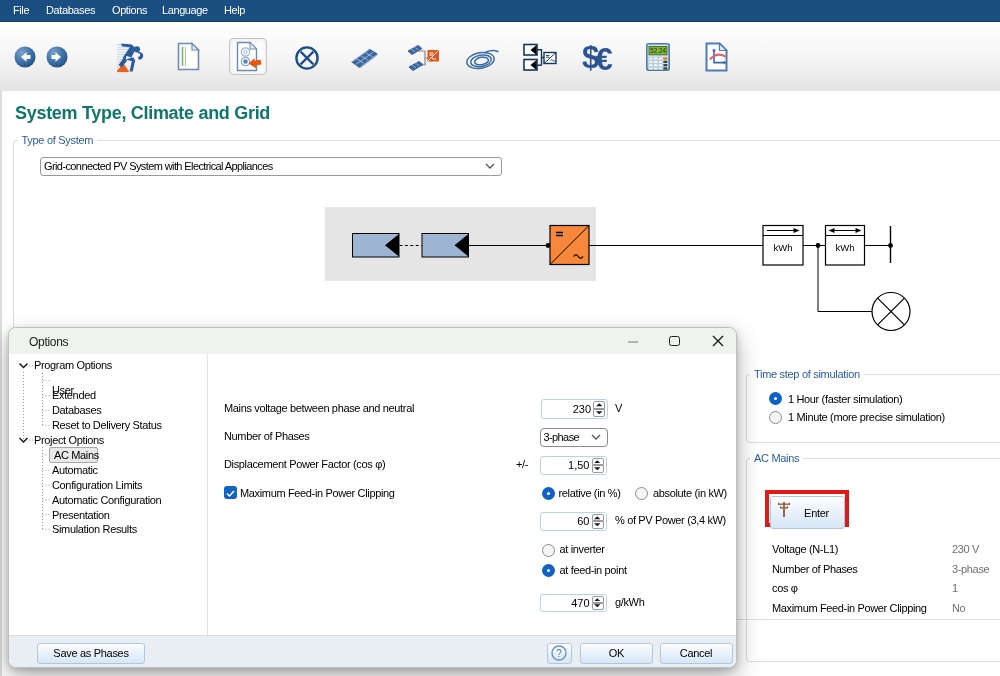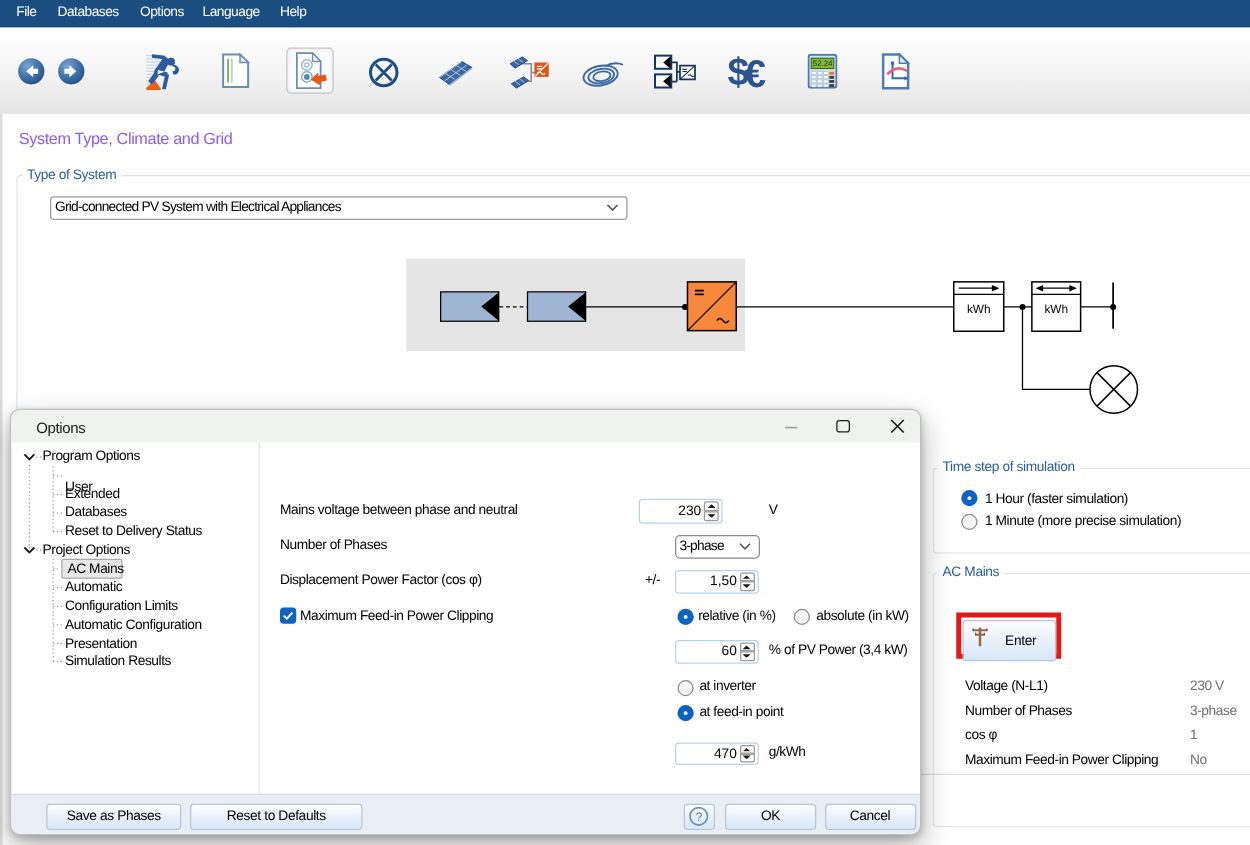--- a/index.html
+++ b/index.html
@@ -11,22 +11,22 @@
   
   #menubar { position:absolute; left:0; top:0; width:1000px; height:21.5px;
     background:#1a4d80; border-bottom:1.5px solid #0f3f6e; }
   #menubar span { position:absolute; top:4px; color:#fff; font-size:11px; letter-spacing:-0.4px; }
 
   
   #toolbar { position:absolute; left:0; top:21.5px; width:1000px; height:69.5px;
     background:linear-gradient(#ffffff, #f4f4f4 55%, #e3e3e3); }
 
   
-  h1.pagetitle { position:absolute; left:15px; top:102.5px; font-size:13px; font-weight:normal;
-    color:#8b5cf6; letter-spacing:-0.3px; }
+  h1.pagetitle { position:absolute; left:15px; top:102.5px; font-size:18px; font-weight:bold;
+    color:#0f766e; letter-spacing:-0.3px; }
   .grouplabel { position:absolute; font-size:11px; line-height:13px; color:#2d5d9c; background:#fff; padding:0 4px; letter-spacing:-0.3px; }
   .groupbox { position:absolute; border:1px solid #dbdfe2; border-radius:4px; }
 
   
   .combo { position:absolute; background:#fff; border:1px solid #9a9a9a; border-radius:3px;
     font-size:11px; color:#000; letter-spacing:-0.6px; }
   .combo .txt { position:absolute; left:3px; top:50%; transform:translateY(-50%); white-space:nowrap; }
   .combo svg.chev { position:absolute; right:6px; top:50%; transform:translateY(-50%); }
 
   
@@ -369,21 +369,21 @@
     <div class="treerow" style="left:25px; top:105.5px;">Project Options</div>
     <div class="abs" style="left:40px; top:119px; width:48.5px; height:15.5px; background:#e9e9e9; border:1.5px solid #a8a8a8; border-radius:2px;"></div>
     <div class="treerow" style="left:45px; top:120.5px;">AC Mains</div>
     <div class="treerow" style="left:43px; top:135.5px;">Automatic</div>
     <div class="treerow" style="left:43px; top:150.5px;">Configuration Limits</div>
     <div class="treerow" style="left:43px; top:165.5px;">Automatic Configuration</div>
     <div class="treerow" style="left:43px; top:180.5px;">Presentation</div>
     <div class="treerow" style="left:43px; top:195px;">Simulation Results</div>
 
     <div class="flabel" style="left:215px; top:74px;">Mains voltage between phase and neutral</div>
-    <div class="spin" style="left:502px; top:71px; width:67px; height:19.5px;">
+    <div class="spin" style="left:532px; top:71px; width:67px; height:19.5px;">
       <span class="val">230</span>
       <span class="btns">
           <span class="b up"></span>
           <span class="b dn"></span>
         <svg class="abs" style="left:2.8px; top:2.4px;" width="6.5" height="3.6">
             <path d="M0 3.3 L3.25 0.3 L6.5 3.3 Z" fill="#1a1a1a"></path>
           </svg>
         <svg class="abs" style="left:2.8px; bottom:2.4px;" width="6.5" height="3.6">
             <path d="M0 0.3 L3.25 3.3 L6.5 0.3 Z" fill="#1a1a1a"></path>
           </svg>
@@ -455,21 +455,20 @@
             <path d="M0 3.3 L3.25 0.3 L6.5 3.3 Z" fill="#1a1a1a"></path>
           </svg>
         <svg class="abs" style="left:2.8px; bottom:2.4px;" width="6.5" height="3.6">
             <path d="M0 0.3 L3.25 3.3 L6.5 0.3 Z" fill="#1a1a1a"></path>
           </svg>
       </span>
     </div>
     <div class="flabel" style="left:606px; top:267.5px;">g/kWh</div>
 
     <div class="btn" style="left:28px; top:314.5px; width:108px; height:21.5px;">Save as Phases</div>
-    <div class="btn" style="left:143px; top:314.5px; width:138px; height:21.5px;">Reset to Defaults</div>
     <div class="btn" style="left:537.5px; top:314.5px; width:25.5px; height:21.5px;">
       <svg width="16" height="16" viewBox="0 0 16 16">
           <circle cx="8" cy="8" r="7" fill="none" stroke="#6a93c0" stroke-width="1.4"></circle>
           <text x="8" y="11.5" font-size="10" text-anchor="middle" fill="#4b7db1" font-family="Liberation Sans">?</text>
         </svg>
     </div>
     <div class="btn" style="left:571px; top:314.5px; width:73px; height:21.5px;">OK</div>
     <div class="btn" style="left:650.5px; top:314.5px; width:73px; height:21.5px;">Cancel</div>
   </div>
 

